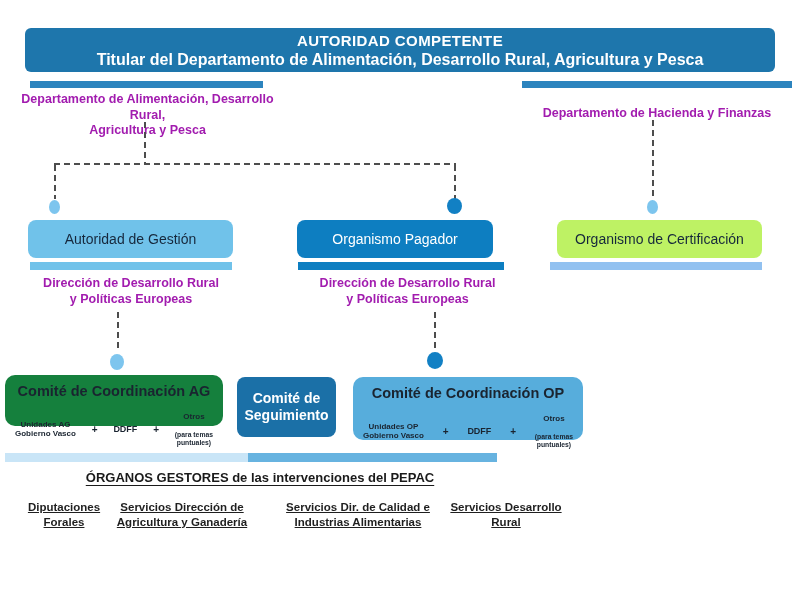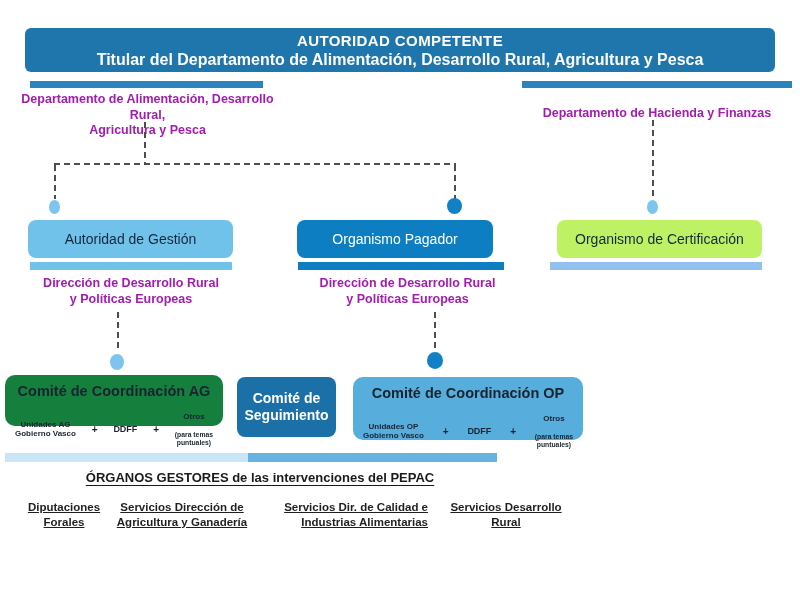--- a/index.html
+++ b/index.html
@@ -153,18 +153,18 @@
   <div class="bottombar" style="left:5px;width:243px;background:#C9E5F7;"></div>
   <div class="bottombar" style="left:248px;width:249px;background:#67B3E0;"></div>
 
   <div class="organos-title">
     <span>ÓRGANOS GESTORES de las intervenciones del PEPAC</span>
   </div>
   <div class="organo-item" style="left:14px;width:100px;">Diputaciones
 Forales</div>
   <div class="organo-item" style="left:96px;width:172px;">Servicios Dirección de
 Agricultura y Ganadería</div>
-  <div class="organo-item" style="left:264px;width:164px;text-align:right;">Servicios Dir. de Calidad e
+  <div class="organo-item" style="left:276px;width:164px;">Servicios Dir. de Calidad e
 Industrias Alimentarias</div>
   <div class="organo-item" style="left:434px;width:144px;">Servicios Desarrollo
 Rural</div>
 
 </div>
 
 </body></html>

